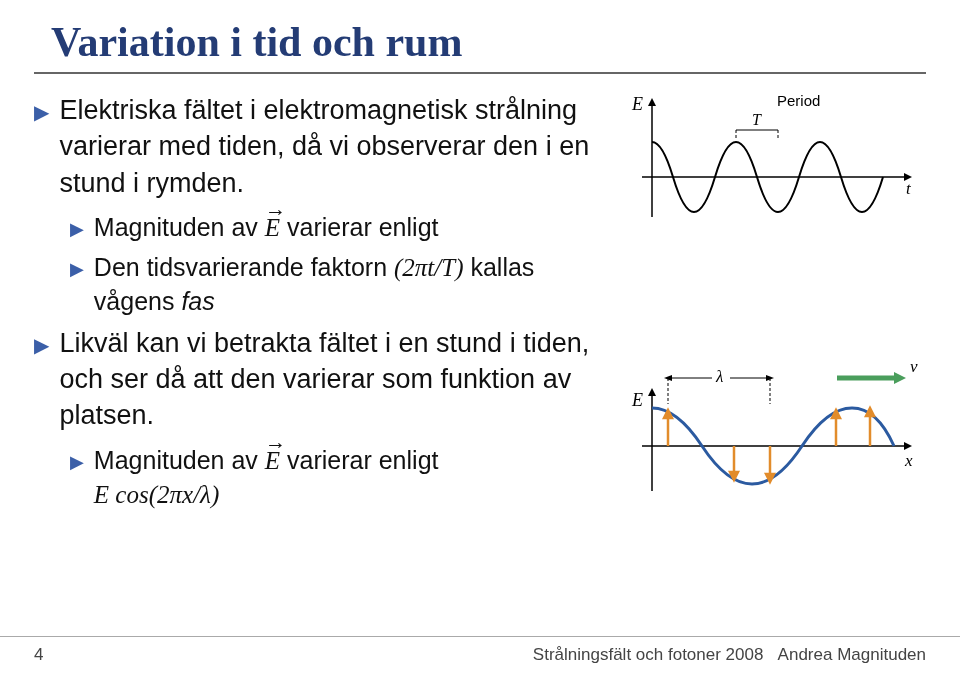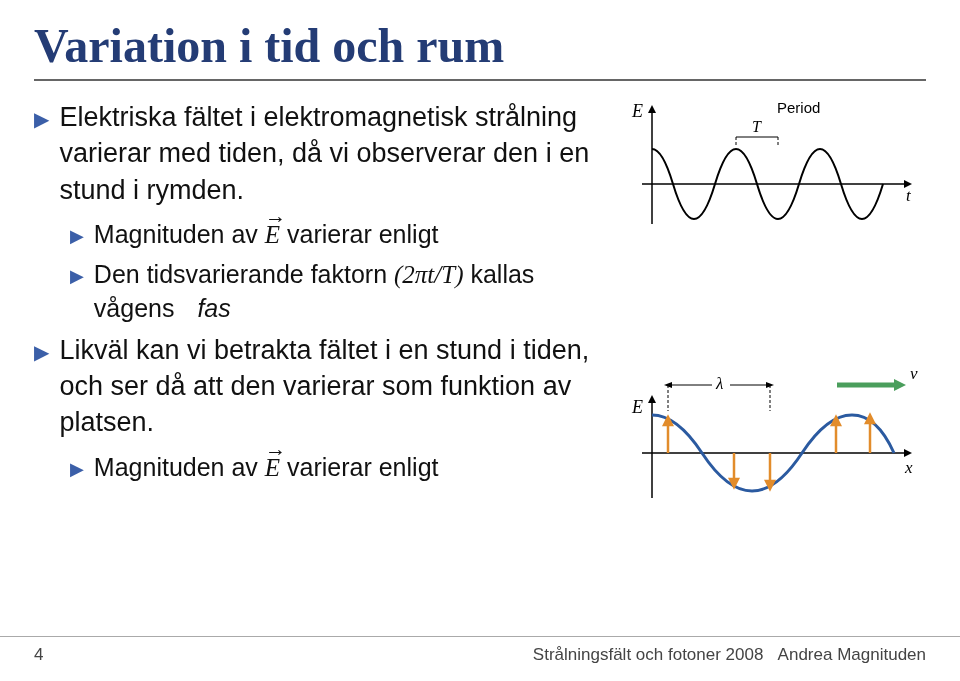--- a/index.html
+++ b/index.html
@@ -15,24 +15,25 @@
     padding: 18px 34px 50px 34px;
     height: 100%;
     position: relative;
   }
   .title-wrap {
     border-bottom: 2px solid #666;
     padding-bottom: 6px;
     margin-bottom: 18px;
   }
   .title {
-    font-size: 48px;
+    font-size: 42px;
     font-weight: bold;
     color: #243c75;
     font-family: Georgia, serif;
+    margin-left: 17px;
   }
   .content {
     display: flex;
     gap: 8px;
   }
   .left-col {
     flex: 0 0 580px;
   }
   .right-col {
     flex: 0 0 300px;
@@ -68,21 +69,21 @@
     color: #3b5fa8;
     margin-right: 10px;
     font-size: 18px;
     margin-top: 6px;
     flex-shrink: 0;
   }
   .math {
     font-family: 'Cambria Math', 'Times New Roman', serif;
     font-style: italic;
   }
-  .ital { font-style: italic; margin-left: 16px; }
+  .ital { font-style: italic; }
   .vec {
     position: relative;
     display: inline-block;
   }
   .vec::after {
     content: "→";
     position: absolute;
     top: -0.75em;
     left: 0;
     right: 0;
@@ -140,20 +141,21 @@
 
       <div class="bullet-l1">
         <span class="marker">▶</span>
         <span>Likväl kan vi betrakta fältet i en stund i tiden, och ser då att den varierar som funktion av platsen.</span>
       </div>
 
       <div class="bullet-l2">
         <span class="marker">▶</span>
         <span>
           <span>Magnituden av </span><span class="math vec">E</span><span> varierar enligt</span><br>
+          <span class="math">E cos(2πx/λ)</span>
         </span>
       </div>
 
     </div>
 
     <div class="right-col">
 
       <svg class="figure1" viewBox="0 0 300 140">
 
         <line x1="30" y1="10" x2="30" y2="125" stroke="#000" stroke-width="1.5"></line>

